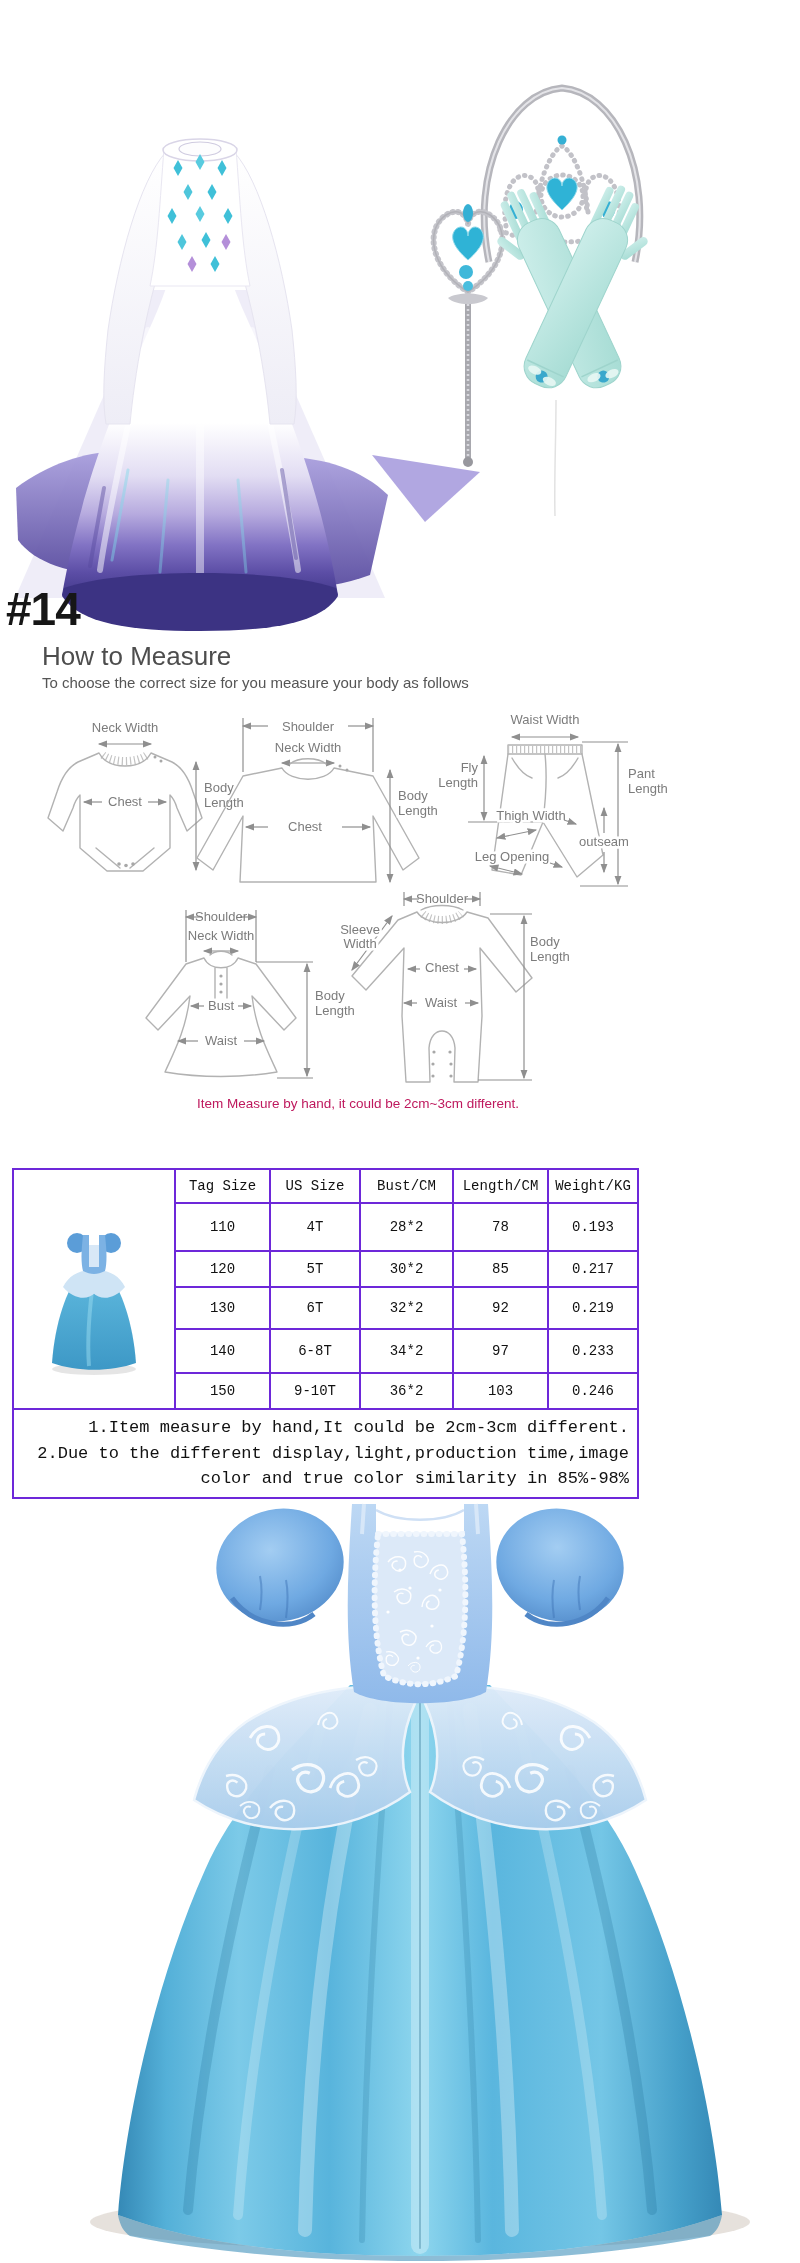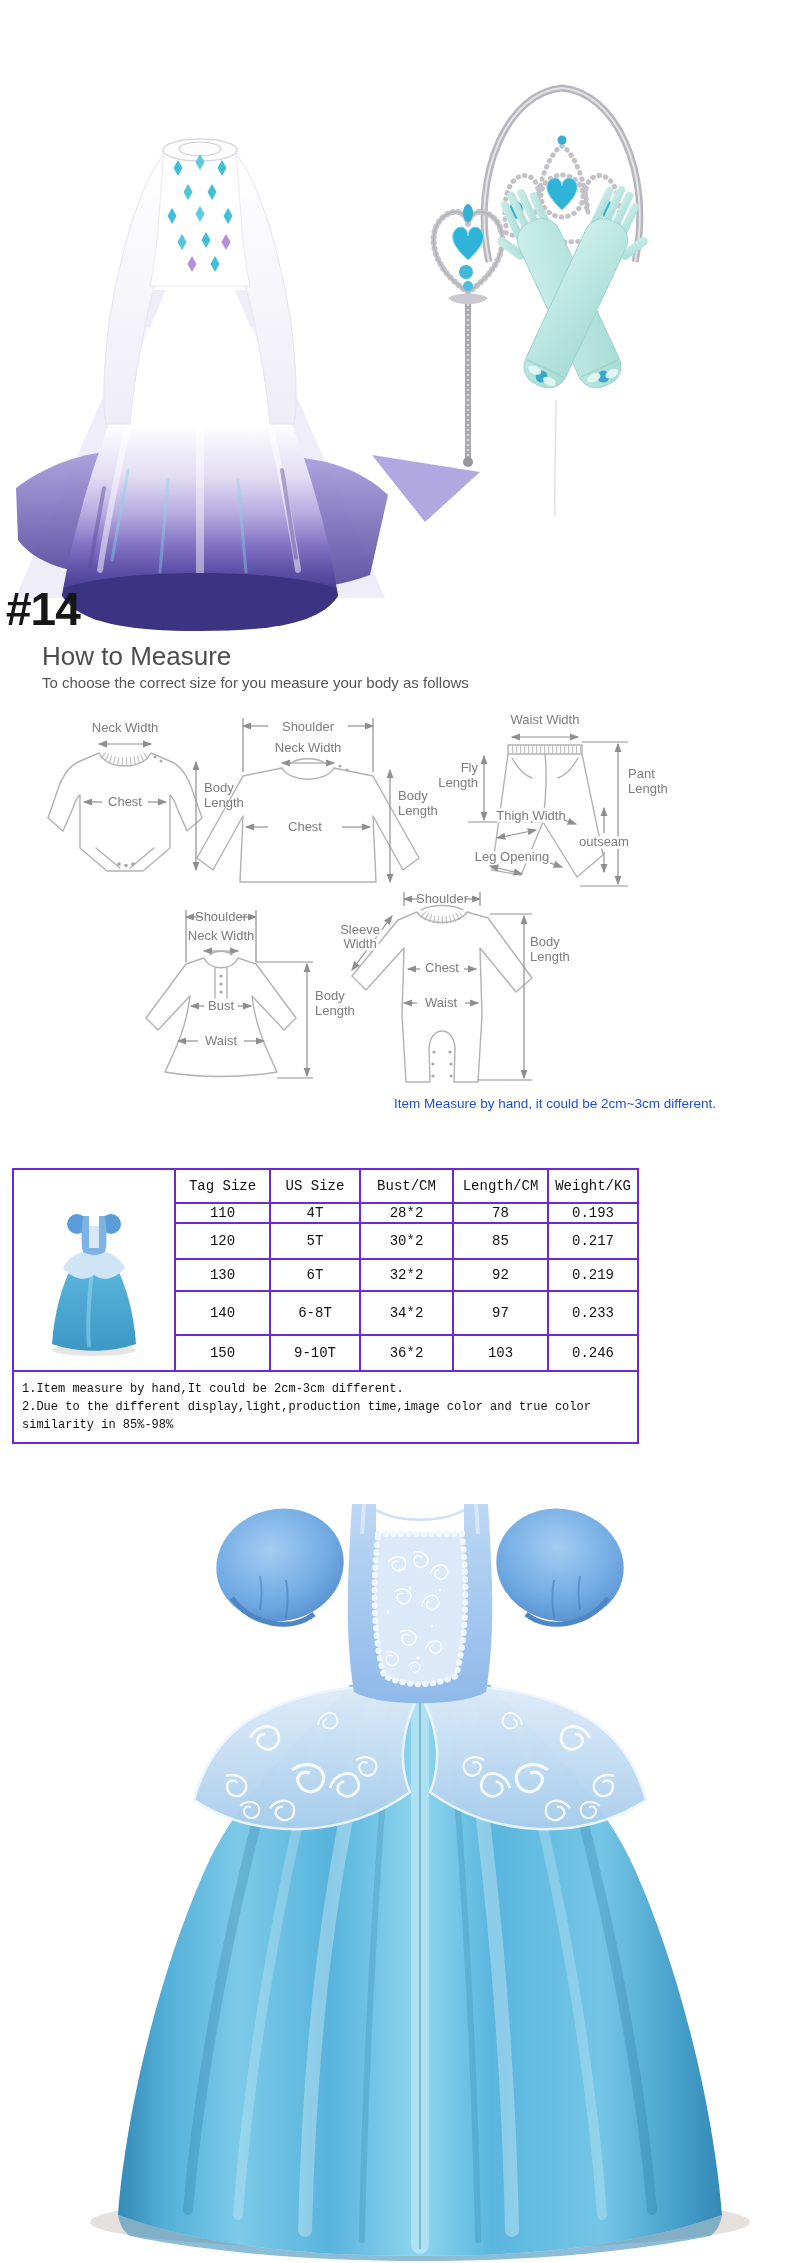--- a/index.html
+++ b/index.html
@@ -2,34 +2,34 @@
 <html><head>
 <meta charset="utf-8">
 <style>
   html,body{margin:0;padding:0;background:#fff;}
   .page{position:relative;width:800px;height:2263px;background:#ffffff;overflow:hidden;
         font-family:"Liberation Sans",sans-serif;padding-left:21px;}
   .abs{position:absolute;}
   .hero-label{left:6px;top:582px;font-size:46px;font-weight:bold;color:#161616;letter-spacing:-1px;}
   .htm-title{left:42px;top:641px;font-size:26px;color:#4d4d4d;}
   .htm-sub{left:42px;top:674px;font-size:15px;color:#555;}
-  .measure-note{left:0;top:1096px;width:716px;text-align:right;font-size:13.5px;color:#1d4ed8;}
+  .measure-note{left:0;top:1096px;width:716px;text-align:center;font-size:13.5px;color:#be185d;}
   
   .d-outline{fill:none;stroke:#b2b2b2;stroke-width:1.4;stroke-linejoin:round;stroke-linecap:round;}
   .d-arrow{stroke:#8f8f8f;stroke-width:1.2;fill:none;}
   .d-rib{fill:none;stroke:#c3c3c3;stroke-width:8;stroke-dasharray:1.2 2.8;}
   .d-label{fill:#7c7c7c;font-size:13px;font-family:"Liberation Sans",sans-serif;}
   .halo{stroke:#ffffff;stroke-width:5;paint-order:stroke;}
   .d-dot{fill:#a8a8a8;}
   
   .size-table{position:absolute;left:12px;top:1168px;border-collapse:collapse;table-layout:fixed;
               font-family:"Liberation Mono",monospace;color:#111;}
   .size-table td,.size-table th{border:2px solid #6d28d9;text-align:center;vertical-align:middle;
               font-weight:normal;font-size:14px;padding:0;}
-  .size-table .note-cell{text-align:left;font-size:12px;line-height:1.5;padding:5px 8px;}
+  .size-table .note-cell{text-align:right;font-size:17px;line-height:1.5;padding:5px 8px;}
   .size-table .img-cell{vertical-align:middle;}
 </style>
 </head>
 <body>
 
 <div class="page">
 
   <svg class="abs" style="left:0;top:0" width="800" height="640" viewBox="0 0 800 640">
     <defs>
       <linearGradient id="gSkirt" x1="0" y1="0" x2="0" y2="1">
@@ -328,35 +328,35 @@
           <path d="M44,24 L50,24 L50,34 L60,34 L60,24 L66,24 C68,42 68,52 66,60 C58,64 52,64 44,60 C42,52 42,42 44,24 Z" fill="#7cb2e4"></path>
           <rect x="50" y="34" width="10" height="22" fill="#d8e8f7"></rect>
         </svg>
       </td>
       <th>Tag Size</th>
       <th>US Size</th>
       <th>Bust/CM</th>
       <th>Length/CM</th>
       <th>Weight/KG</th>
     </tr>
-    <tr style="height:20px">
+    <tr style="height:48px">
       <td>110</td>
       <td>4T</td>
       <td>28*2</td>
       <td>78</td>
       <td>0.193</td>
     </tr>
     <tr style="height:36px">
       <td>120</td>
       <td>5T</td>
       <td>30*2</td>
       <td>85</td>
       <td>0.217</td>
     </tr>
-    <tr style="height:32px">
+    <tr style="height:42px">
       <td>130</td>
       <td>6T</td>
       <td>32*2</td>
       <td>92</td>
       <td>0.219</td>
     </tr>
     <tr style="height:44px">
       <td>140</td>
       <td>6-8T</td>
       <td>34*2</td>

